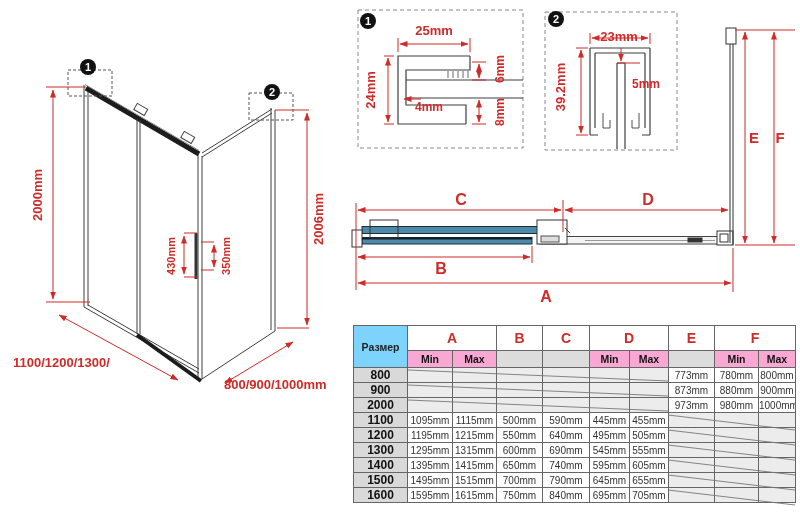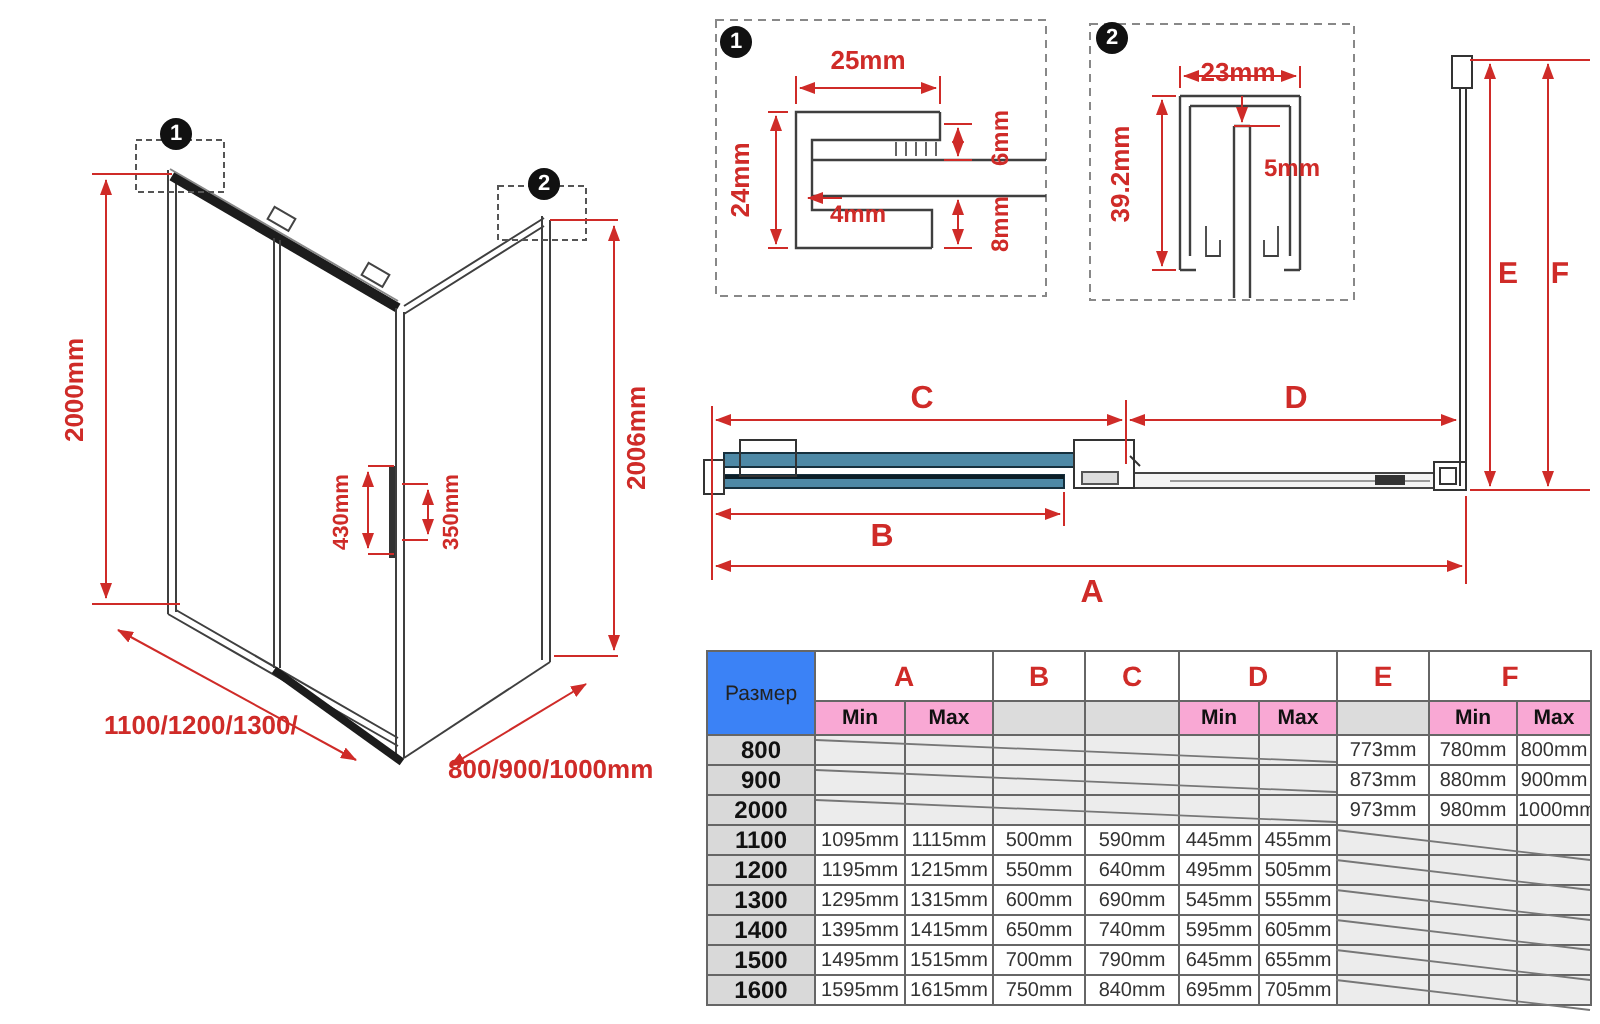--- a/index.html
+++ b/index.html
@@ -5,30 +5,30 @@
   html,body{margin:0;padding:0;background:#fff;}
   #app{position:relative;width:800px;height:512px;background:#fff;overflow:hidden;
        font-family:"Liberation Sans",sans-serif;}
   svg{position:absolute;left:0;top:0;}
   .lbl{position:absolute;color:#cf2b28;font-weight:600;white-space:nowrap;}
   .h{transform:translate(-50%,-50%);}
   .v{transform:translate(-50%,-50%) rotate(-90deg);}
   .s13{font-size:13px;} .s12{font-size:12px;} .s11{font-size:11px;}
   .big{font-size:16px;font-weight:700;}
   .ef{font-size:15px;font-weight:700;}
-  .twoLine{line-height:17px;font-size:13px;margin-left:39px;}
+  .twoLine{line-height:17px;font-size:13px;}
   .marker{position:absolute;width:16px;height:16px;border-radius:50%;background:#111;
           color:#fff;font-size:11px;font-weight:700;text-align:center;line-height:16px;
           transform:translate(-50%,-50%);}
   
   #tableWrap{position:absolute;left:353px;top:325px;width:444px;}
   table{border-collapse:collapse;table-layout:fixed;width:442px;}
   th,td{border:1px solid #666;padding:0;text-align:center;overflow:hidden;}
   .r1 th{height:24px;font-size:14px;font-weight:700;color:#cf2b28;background:#fff;}
-  .r1 th.c-size{font-size:10.5px;font-weight:400;color:#222;background:#3b82f6;}
+  .r1 th.c-size{font-size:10.5px;font-weight:700;color:#222;background:#7dd3fc;}
   .r2 th{height:16px;font-size:10.5px;font-weight:700;color:#111;background:#f9a8d4;}
   .r2 th.shade{background:#dcdcdc;}
   tbody th.size{height:13px;font-size:12px;font-weight:700;color:#111;background:#d9d9d9;}
   tbody td{height:13px;font-size:10px;color:#333;background:#fff;}
   tbody td.x{background:#ececec;}
   #diag{position:absolute;left:0;top:0;pointer-events:none;}
 </style>
 </head>
 <body>
 

